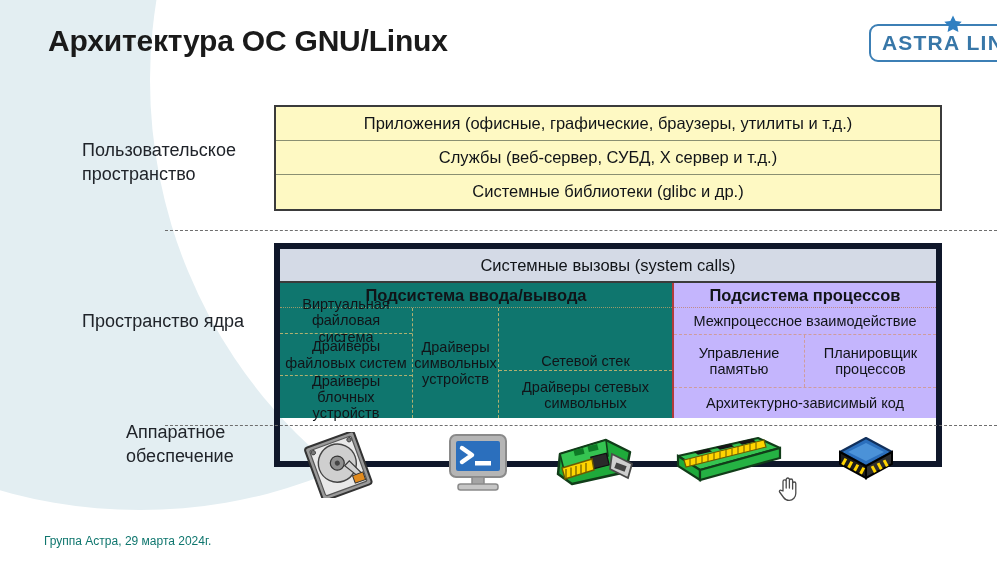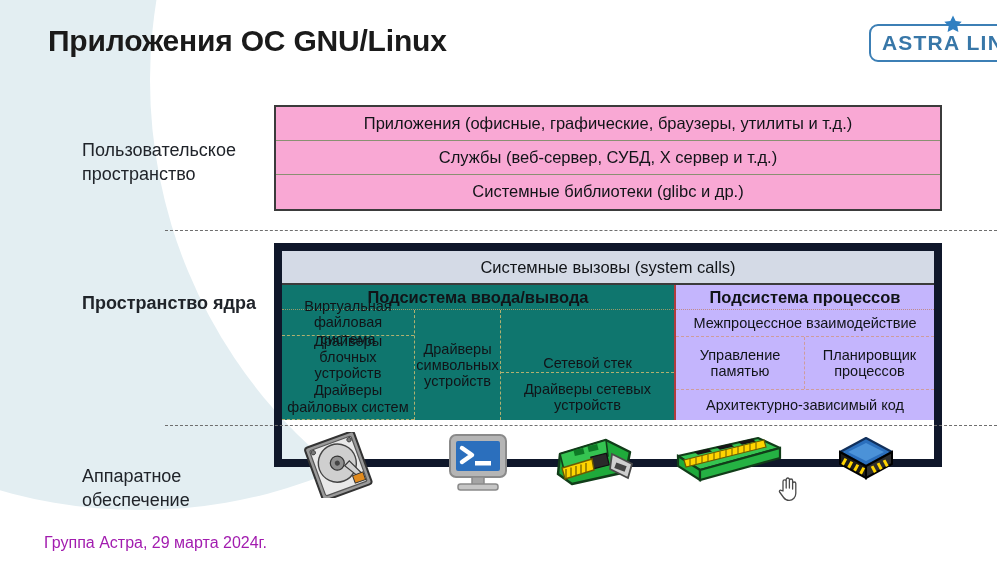--- a/index.html
+++ b/index.html
@@ -52,52 +52,52 @@
     width: 22px; height: 22px; z-index: 6;
   }
 
   
   .side-label {
     position: absolute; left: 82px;
     font-size: 18px; color: #20242a; line-height: 1.35;
     width: 190px;
   }
   #label-userspace { top: 138px; }
-  #label-kernel    { top: 291px; font-weight: bold; }
-  #label-hardware  { top: 464px; }
+  #label-kernel    { top: 309px; }
+  #label-hardware  { top: 420px; margin-left: 44px; }
 
   
   .dash-sep {
     position: absolute; left: 165px; right: 0; height: 0;
     border-top: 1.6px dashed #6e6e6e;
     z-index: 4;
   }
   #sep-top    { top: 230px; }
   #sep-bottom { top: 425px; }
 
   
   #userspace-stack {
     position: absolute; left: 274px; top: 105px;
     width: 668px; height: 106px;
-    border: 2px solid #3b3b3b; background: #f9a8d4;
+    border: 2px solid #3b3b3b; background: #fef9c3;
   }
   .us-row {
     height: 33.3333%;
     display: flex; align-items: center; justify-content: center;
     font-size: 16.5px; color: #111418;
     border-bottom: 1px solid #8a9072;
     text-align: center; padding: 0 6px;
   }
   .us-row:last-child { border-bottom: none; }
 
   
   #kernel-stack {
     position: absolute; left: 274px; top: 243px;
     width: 668px; height: 224px;
-    border: 8px solid #0f172a;
+    border: 6px solid #0f172a;
   }
   #syscalls-row {
     height: 34px; background: #d4dae6;
     border-bottom: 2px solid #3b3b3b;
     display: flex; align-items: center; justify-content: center;
     font-size: 16.5px; color: #111418;
   }
   #kernel-cols { display: flex; height: 135px; }
   #io-subsystem { width: 394px; background: #0f766e; border-right: 2px solid #b03c3c; }
   #proc-subsystem { width: 270px; background: #c4b5fd; }
@@ -145,33 +145,33 @@
   #icon-monitor { left: 170px; }
   #icon-netcard { left: 278px; }
   #icon-ram     { left: 400px; }
   #icon-cpu     { left: 560px; }
 
   #hand-cursor { position: absolute; left: 776px; top: 474px; z-index: 20; }
 
   
   #footer-note {
     position: absolute; left: 44px; top: 534px;
-    font-size: 16px; color: #a21caf;
+    font-size: 12px; color: #0f766e;
   }
 </style>
 </head>
 <body>
 
 <div id="bg-blob-left"></div>
 <div id="bg-blob-fade"></div>
 <div id="bg-white-bottom"></div>
 
 <div id="slide">
 
-  <div id="page-title">Приложения ОС GNU/Linux</div>
+  <div id="page-title">Архитектура ОС GNU/Linux</div>
 
   <div id="brand-logo">
     <span id="brand-logo-text">ASTRA LIN</span>
   </div>
   <svg id="brand-star" viewBox="0 0 24 24">
     <path d="M12 1.5l2.9 6.1 6.6.9-4.8 4.6 1.2 6.6L12 16.6 6.1 19.7l1.2-6.6L2.5 8.5l6.6-.9z" fill="#2f7fc1"></path>
   </svg>
 
   <div class="side-label" id="label-userspace">Пользовательское пространство</div>
   <div class="side-label" id="label-kernel">Пространство ядра</div>
@@ -190,31 +190,31 @@
     <div id="syscalls-row">Системные вызовы (system calls)</div>
 
     <div id="kernel-cols">
 
       <div id="io-subsystem">
         <div class="sub-title">Подсистема ввода/вывода</div>
         <div id="io-grid">
 
           <div id="io-col-1">
             <div class="cell" id="io-vfs">Виртуальная файловая система</div>
+            <div class="cell" id="io-fs-drv">Драйверы файловых систем</div>
             <div class="cell" id="io-blk-drv">Драйверы блочных устройств</div>
-            <div class="cell" id="io-fs-drv">Драйверы файловых систем</div>
           </div>
 
           <div id="io-col-2">
             <div class="cell" id="io-char-drv">Драйверы символьных устройств</div>
           </div>
 
           <div id="io-col-3">
             <div class="cell" id="io-net-stack">Сетевой стек</div>
-            <div class="cell" id="io-net-drv">Драйверы сетевых устройств</div>
+            <div class="cell" id="io-net-drv">Драйверы сетевых символьных</div>
           </div>
 
         </div>
       </div>
 
       <div id="proc-subsystem">
         <div class="sub-title">Подсистема процессов</div>
         <div id="proc-grid">
           <div class="cell" id="proc-ipc">Межпроцессное взаимодействие</div>
           <div id="proc-mid">

